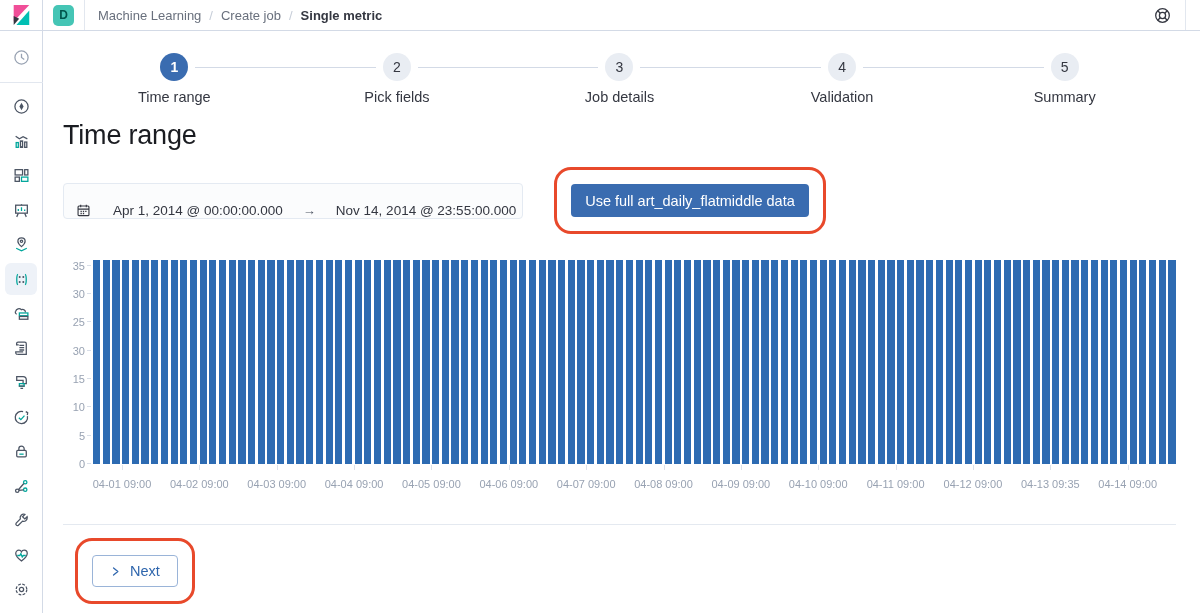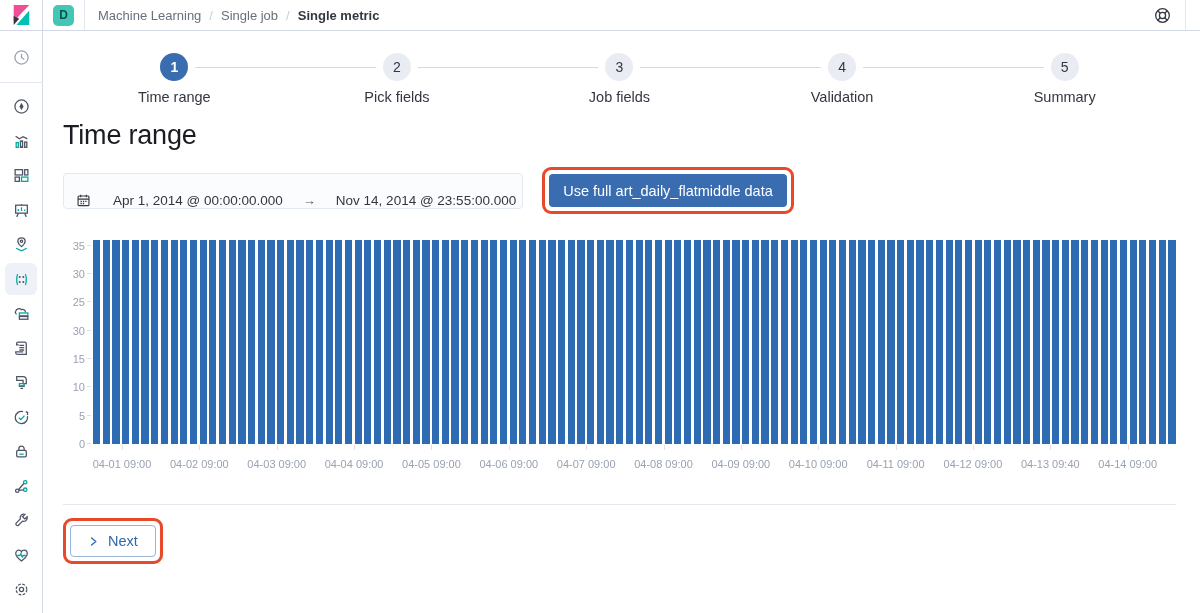--- a/index.html
+++ b/index.html
@@ -52,21 +52,21 @@
 
   
   .form-row { margin-top:16px; display:flex; align-items:center; gap:19px; }
   .date-group { height:36px; display:flex; align-items:flex-end; padding:0 6px 0 12px;
                 background:#fbfcfd; border:1px solid #e4eaf2; border-radius:4px;
                 font-size:13.5px; color:#343741; }
   .date-group .cal { margin-right:22px; display:flex; cursor:pointer; }
   .date-text { cursor:pointer; }
   .date-arrow { margin:0 20px; color:#4a5260; font-size:13px; }
 
-  .annot { border:3px solid #e8492b; border-radius:9px; padding:4px; display:inline-block; }
+  .annot { border:3px solid #e8492b; border-radius:17px; padding:14px; display:inline-block;margin-left:12px; }
   .btn-primary { height:33px; padding:0 14px; border:none; border-radius:4px; background:#3a6cb0;
                  color:#fff; font-size:14.5px; font-family:inherit; cursor:pointer; }
 
   
   .chart-wrap { margin-top:26px; }
   .plot { position:relative; margin-left:30px; height:204px; }
   .bars { position:absolute; left:0; right:0; top:0; bottom:0; display:flex;
           align-items:flex-end; gap:2.5px; }
   .bar { flex:1 1 0; }
   .ytick-label { position:absolute; left:-38px; width:30px; text-align:right;
@@ -94,21 +94,21 @@
         <polygon points="4,1 21,1 4,19" fill="#f04e98"></polygon>
         <polygon points="4,13 4,23 10,16" fill="#343741"></polygon>
         <polygon points="7,23 21,23 21,7" fill="#00bfb3"></polygon>
       </svg>
     </div>
     <div class="space-badge">D</div>
     <div class="tb-divider"></div>
     <div class="breadcrumbs">
       <span class="crumb">Machine Learning</span>
       <span class="sep">/</span>
-      <span class="crumb">Single job</span>
+      <span class="crumb">Create job</span>
       <span class="sep">/</span>
       <span class="crumb current">Single metric</span>
     </div>
     <div class="tb-right">
       <div class="help-btn">
         <svg width="17" height="17" viewBox="0 0 16 16" fill="none" stroke="#343741" stroke-width="1.2">
           <circle cx="8" cy="8" r="6.4"></circle>
           <circle cx="8" cy="8" r="2.9"></circle>
           <path d="M5.9 5.9 3.5 3.5 M10.1 5.9 12.5 3.5 M10.1 10.1 12.5 12.5 M5.9 10.1 3.5 12.5"></path>
         </svg>
@@ -241,21 +241,21 @@
       <div class="step active">
         <div class="step-circle">1</div>
         <div class="step-label">Time range</div>
       </div>
       <div class="step">
         <div class="step-circle">2</div>
         <div class="step-label">Pick fields</div>
       </div>
       <div class="step">
         <div class="step-circle">3</div>
-        <div class="step-label">Job fields</div>
+        <div class="step-label">Job details</div>
       </div>
       <div class="step">
         <div class="step-circle">4</div>
         <div class="step-label">Validation</div>
       </div>
       <div class="step">
         <div class="step-circle">5</div>
         <div class="step-label">Summary</div>
       </div>
     </div>
@@ -429,21 +429,21 @@
           <div class="xtick-label" style="left: 52.6786%;">04-08 09:00</div>
           <div class="xtick-mark" style="left: 52.6786%;"></div>
           <div class="xtick-label" style="left: 59.8214%;">04-09 09:00</div>
           <div class="xtick-mark" style="left: 59.8214%;"></div>
           <div class="xtick-label" style="left: 66.9643%;">04-10 09:00</div>
           <div class="xtick-mark" style="left: 66.9643%;"></div>
           <div class="xtick-label" style="left: 74.1071%; margin-top: 12px;">04-11 09:00</div>
           <div class="xtick-mark" style="left: 74.1071%;"></div>
           <div class="xtick-label" style="left: 81.25%;">04-12 09:00</div>
           <div class="xtick-mark" style="left: 81.25%;"></div>
-          <div class="xtick-label" style="left: 88.3929%;">04-13 09:40</div>
+          <div class="xtick-label" style="left: 88.3929%;">04-13 09:35</div>
           <div class="xtick-mark" style="left: 88.3929%;"></div>
           <div class="xtick-label" style="left: 95.5357%;">04-14 09:00</div>
           <div class="xtick-mark" style="left: 95.5357%;"></div>
         </div>
     </div>
 
     <div class="footer-divider"></div>
 
     <div class="next-wrap">
       <span class="annot">

